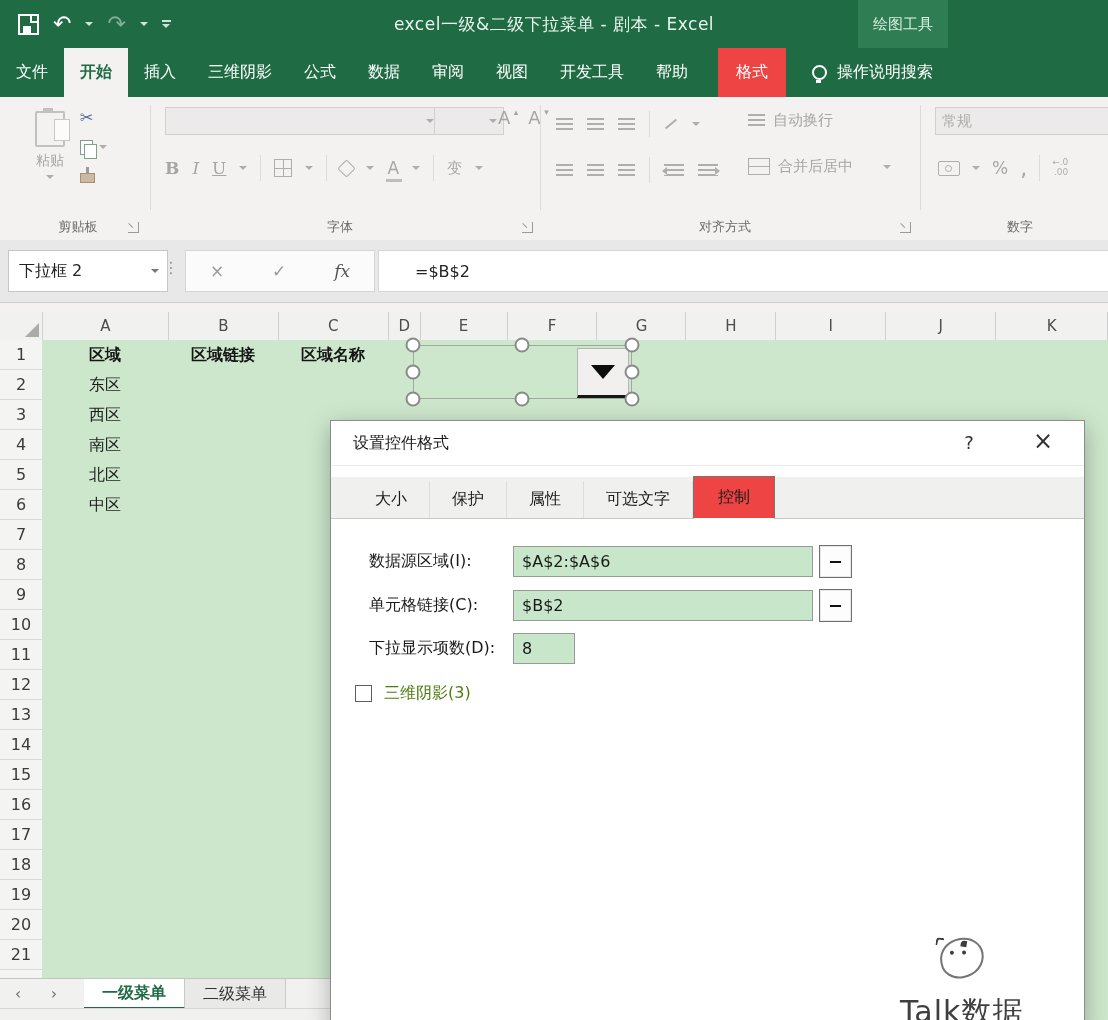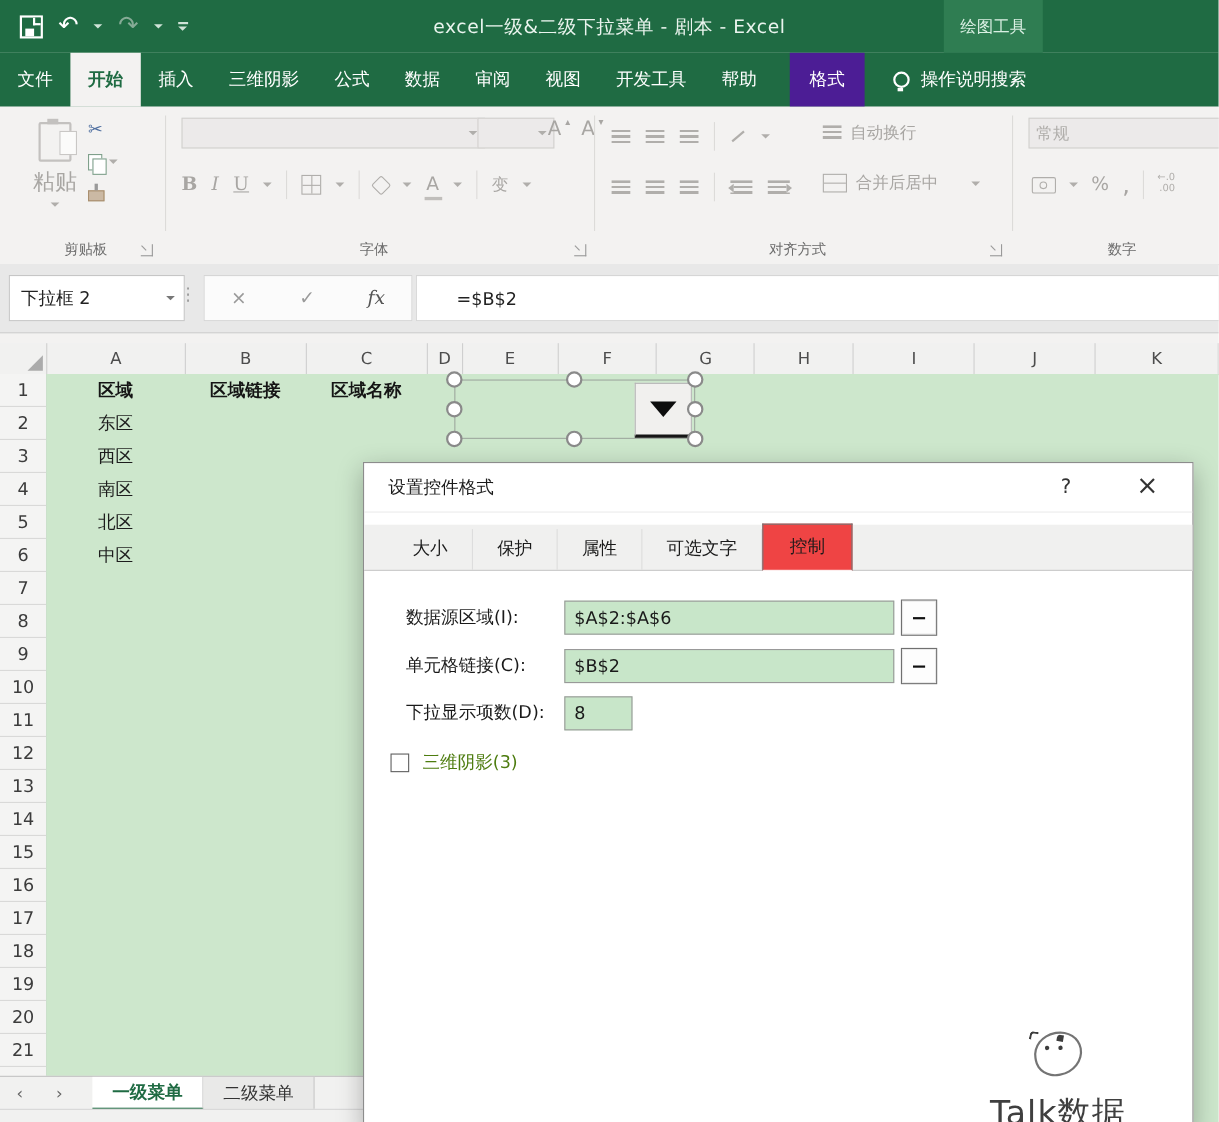--- a/index.html
+++ b/index.html
@@ -19,21 +19,21 @@
   .mini-caret{width:0;height:0;border-left:4px solid transparent;border-right:4px solid transparent;border-top:4px solid #cfe3d7;}
   .qat-menu{display:flex;flex-direction:column;align-items:center;gap:2px;}
   .qat-menu .bar{width:9px;height:2px;background:#cfe3d7;}
   .doc-title{left:0;top:0;width:1108px;height:48px;display:flex;align-items:center;justify-content:center;font-size:17px;letter-spacing:.5px;pointer-events:none;}
   .ctx-header{left:858px;top:0;width:90px;height:48px;background:#2f7d52;color:#d9efe2;display:flex;align-items:center;justify-content:center;font-size:15px;}
 
   
   .tabrow{left:0;top:48px;width:1108px;height:49px;background:#1f6b43;display:flex;align-items:stretch;color:#fff;font-size:16px;}
   .rtab{display:flex;align-items:center;padding:0 16px;cursor:pointer;white-space:nowrap;}
   .rtab.active{background:#f3f2f1;color:#1f6b43;font-weight:bold;}
-  .rtab.ctx{background:#4c1d95;margin-left:14px;padding:0 18px;}
+  .rtab.ctx{background:#ef4444;margin-left:14px;padding:0 18px;}
   .tellme{display:flex;align-items:center;gap:10px;padding-left:26px;flex:1;min-width:0;overflow:hidden;white-space:nowrap;}
   .bulb{width:11px;height:11px;border:2px solid #fff;border-radius:50%;position:relative;flex:0 0 auto;}
   .bulb::after{content:"";position:absolute;left:2px;bottom:-5px;width:5px;height:3px;background:#fff;}
 
   
   .ribbon{left:0;top:97px;width:1108px;height:143px;background:#f3f2f1;border-bottom:1px solid #d8d8d8;color:#a8a6a3;}
   .vdiv{position:absolute;top:8px;bottom:30px;width:1px;background:#dcdbd9;}
   .glabel{position:absolute;bottom:4px;font-size:13px;color:#6b6b6b;width:120px;text-align:center;}
   .launcher{position:absolute;bottom:7px;width:10px;height:10px;border:1px solid #9a9a9a;border-top:none;border-left:none;}
   .launcher::after{content:"";position:absolute;left:1px;top:1px;width:6px;height:0;border-top:1px solid #9a9a9a;transform:rotate(45deg);transform-origin:left top;}
@@ -184,21 +184,21 @@
     <span class="tellme">
       <span class="bulb"></span>
       <span>操作说明搜索</span>
     </span>
   </div>
 
   <div class="abs ribbon">
 
     <div class="paste-btn">
       <span class="clipboard-ico"></span>
-      <span style="font-size:20px">粘贴</span>
+      <span style="font-size:14px">粘贴</span>
       <span class="caret"></span>
     </div>
     <div class="clip-col">
       <span class="row">
           <span class="cut-ico">✂</span>
         </span>
       <span class="row">
           <span class="copy-ico"></span>
           <span class="caret"></span>
         </span>

